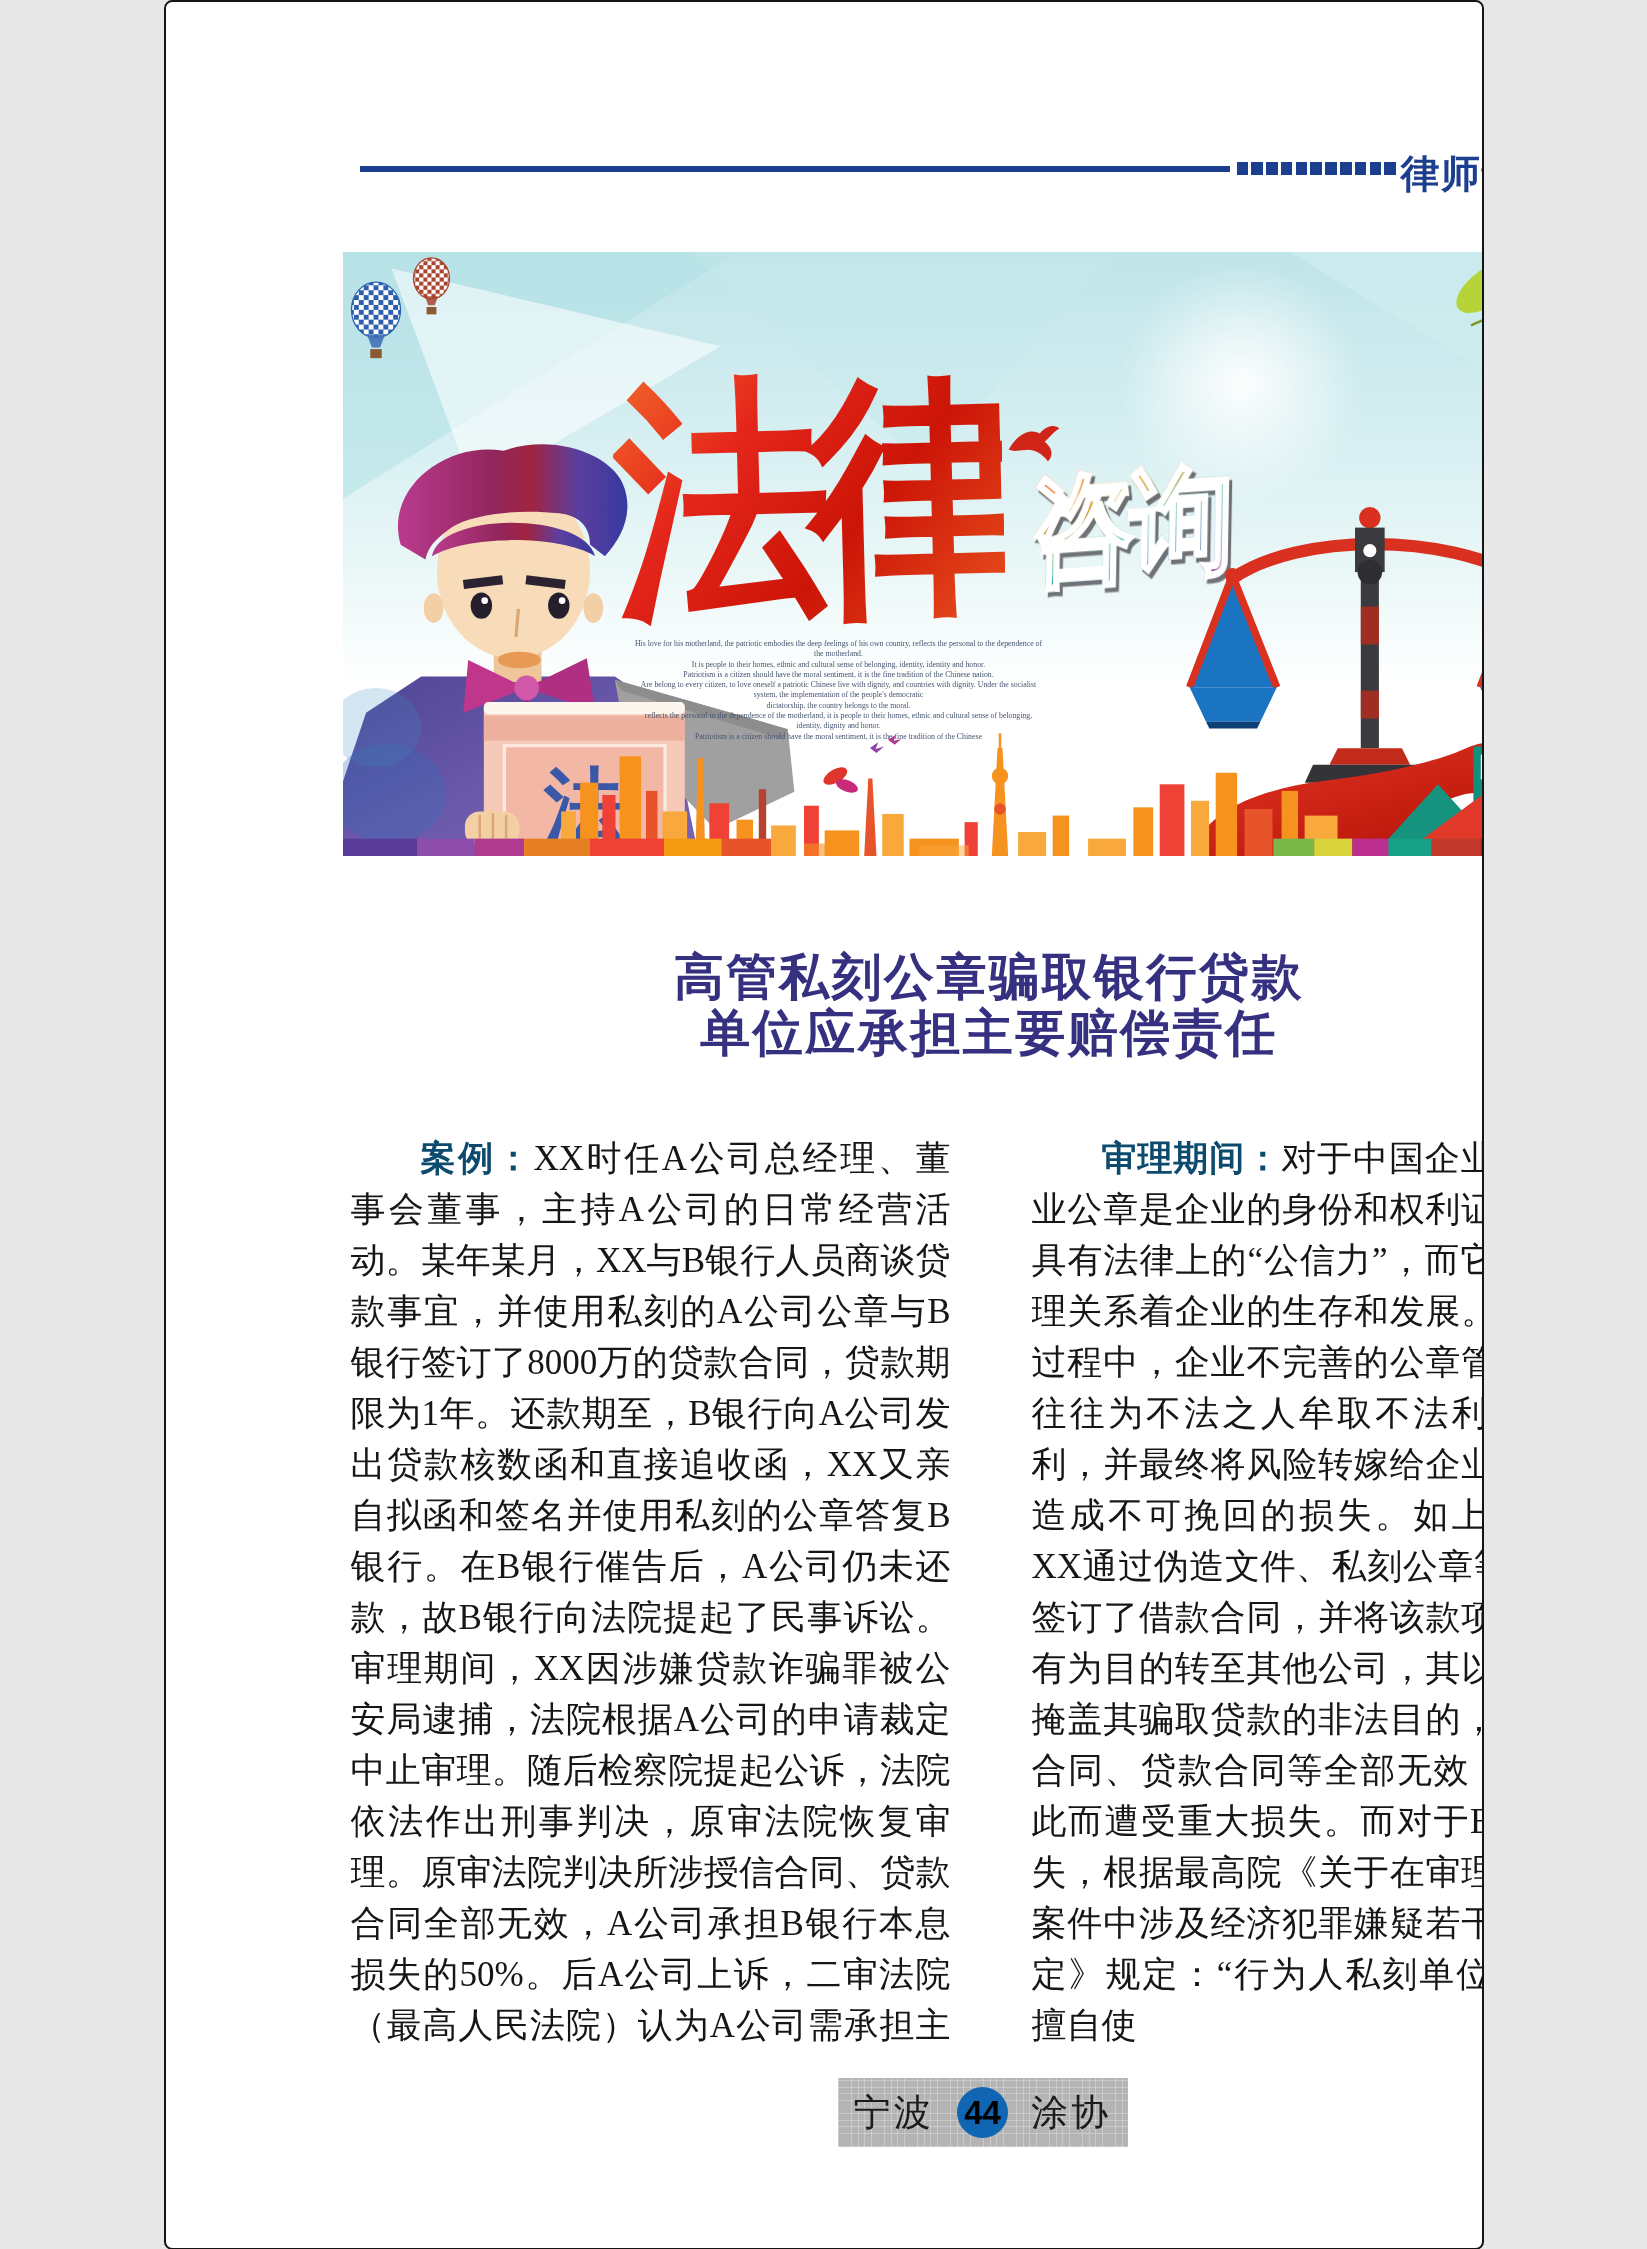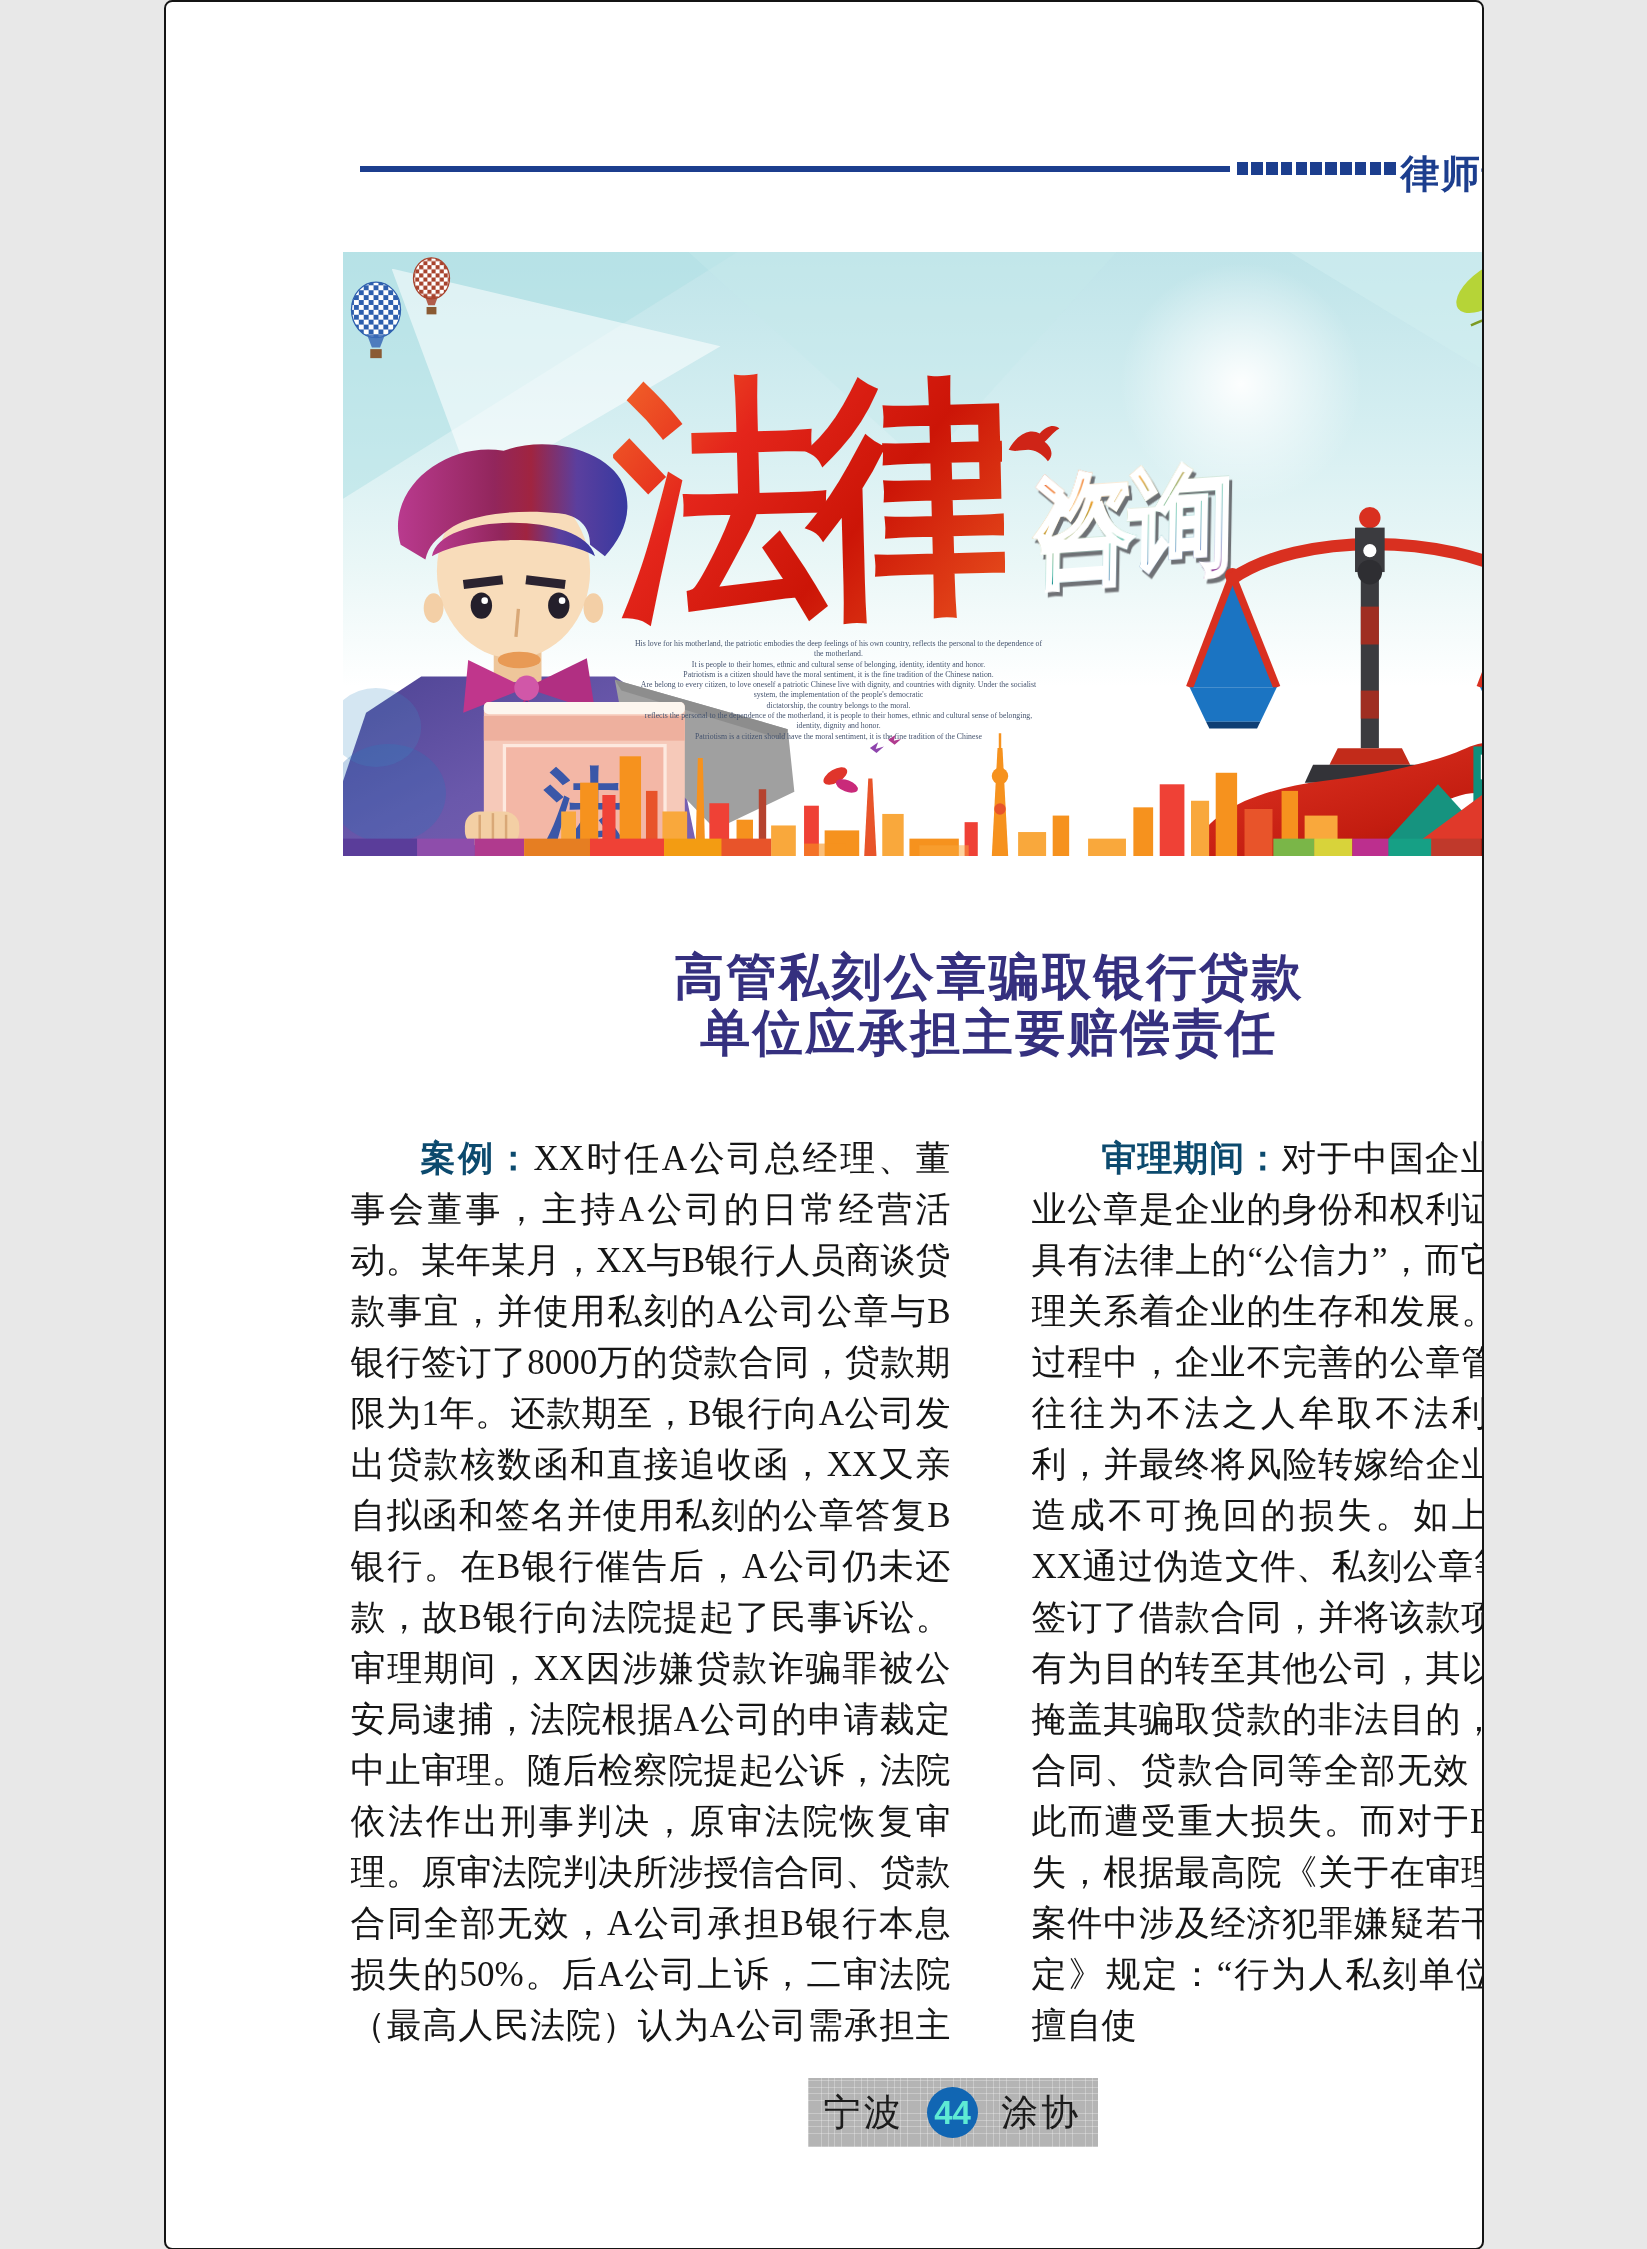--- a/index.html
+++ b/index.html
@@ -73,27 +73,27 @@
   .art-title{position:absolute;left:0;top:947px;width:1647px;text-align:center;
     color:#35307f;font-weight:900;font-size:50px;line-height:56px;letter-spacing:2.5px;}
   .col{position:absolute;top:1130px;height:924px;overflow:hidden;text-align:justify;
     font-family:"Liberation Serif","DejaVu Serif",serif;font-size:35px;line-height:51px;color:#161616;}
   .col p{margin:0;}
   .col .indent{text-indent:2em;}
   .col .lead{font-family:"Liberation Sans",sans-serif;font-weight:bold;color:#0c4a6e;}
   .col-left{left:185px;width:600px;}
   .col-right{left:866px;width:608px;}
   
-  .footer-bar{position:absolute;left:642px;top:2076px;width:290px;height:69px;background:#b4b4b4;
+  .footer-bar{position:absolute;left:672px;top:2076px;width:290px;height:69px;background:#b4b4b4;
     background-image:
       repeating-linear-gradient(0deg,rgba(255,255,255,.28) 0 0.8px,transparent 0.8px 6.6px),
       repeating-linear-gradient(90deg,rgba(255,255,255,.28) 0 0.8px,transparent 0.8px 6.6px);
     display:flex;align-items:center;justify-content:center;gap:23px;
     font-size:37px;color:#1c1c1c;letter-spacing:3.3px;}
-  .page-badge{width:51px;height:51px;border-radius:50%;background:#1166b3;color:#5eead4;
+  .page-badge{width:51px;height:51px;border-radius:50%;background:#1166b3;color:#000000;
     display:flex;align-items:center;justify-content:center;font-size:33px;font-weight:bold;letter-spacing:0;}
 </style>
 </head>
 <body>
 
 <div class="page">
 
   <div class="h-line-long"></div>
   <div class="h-dashes">
     <span></span>

